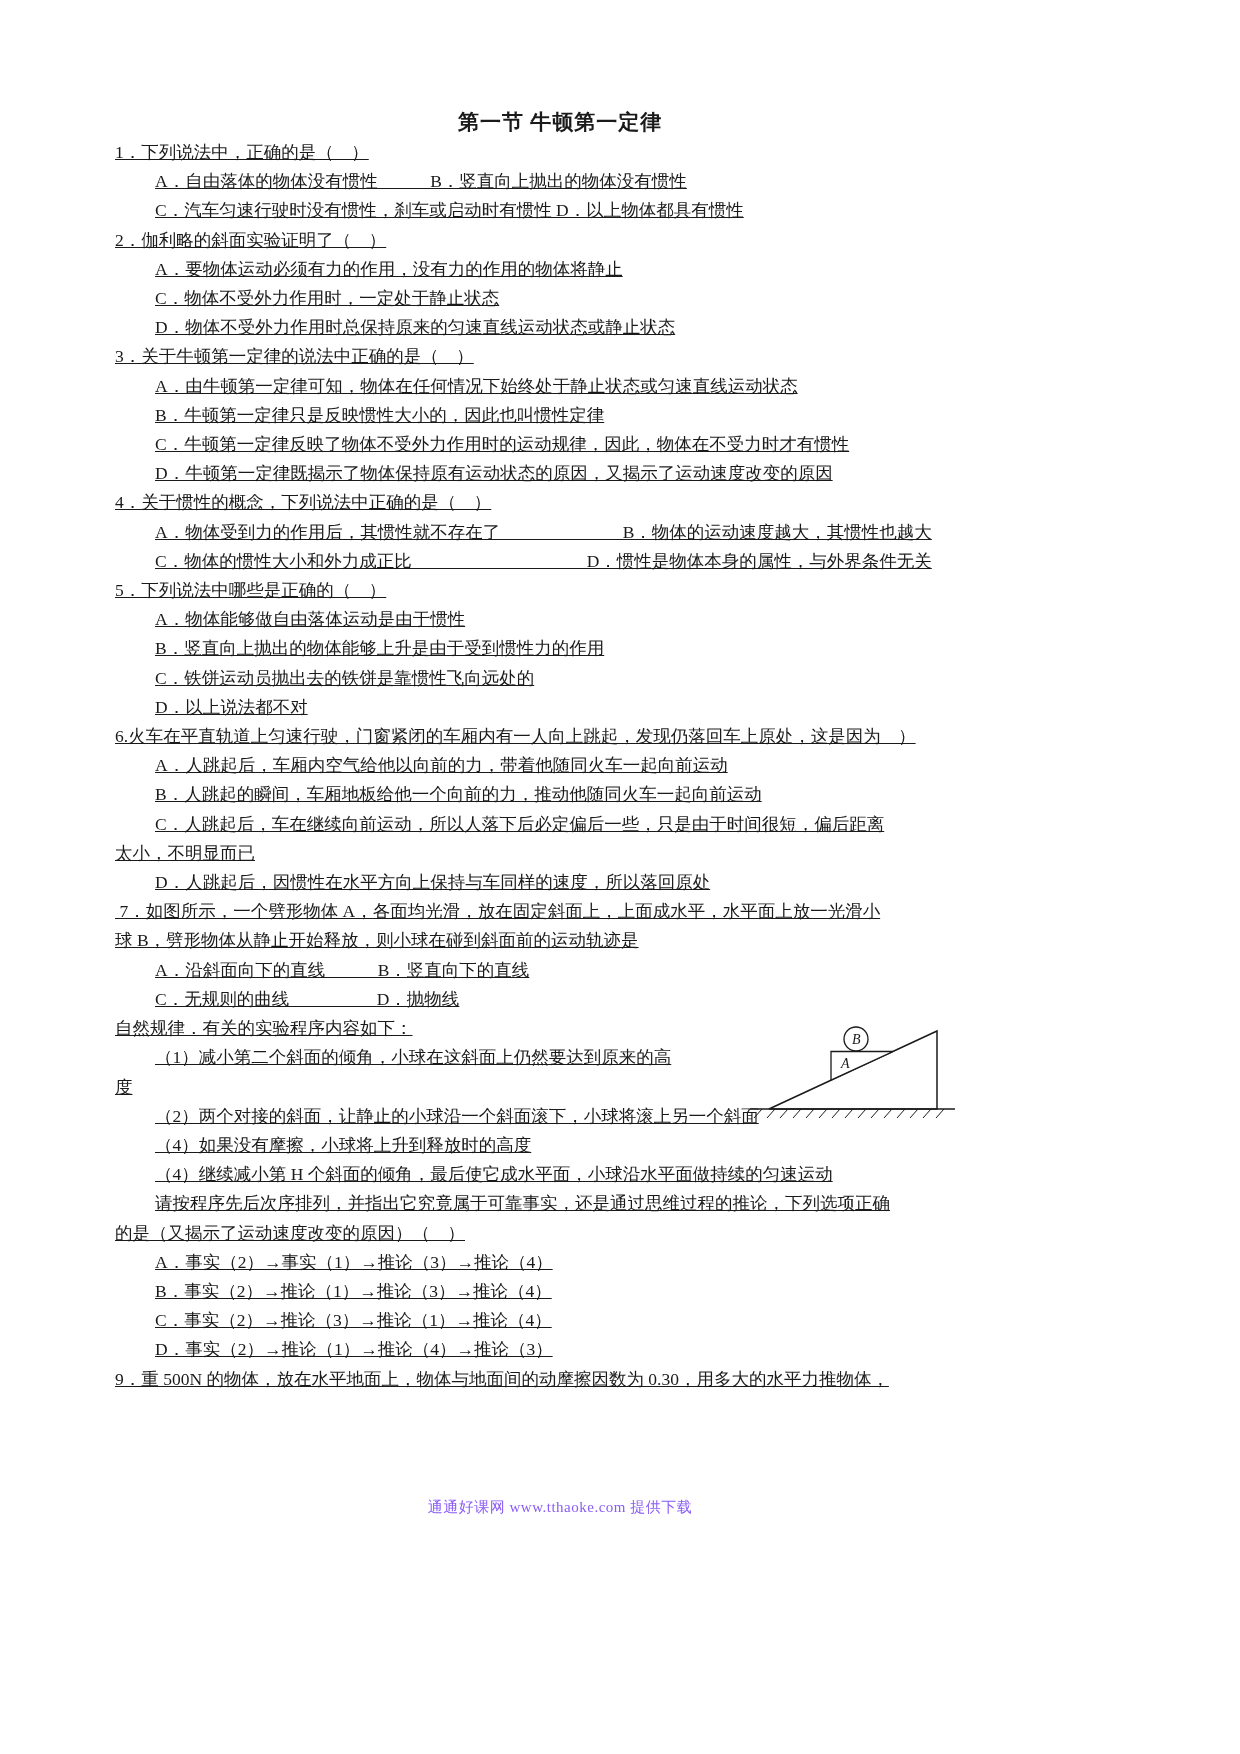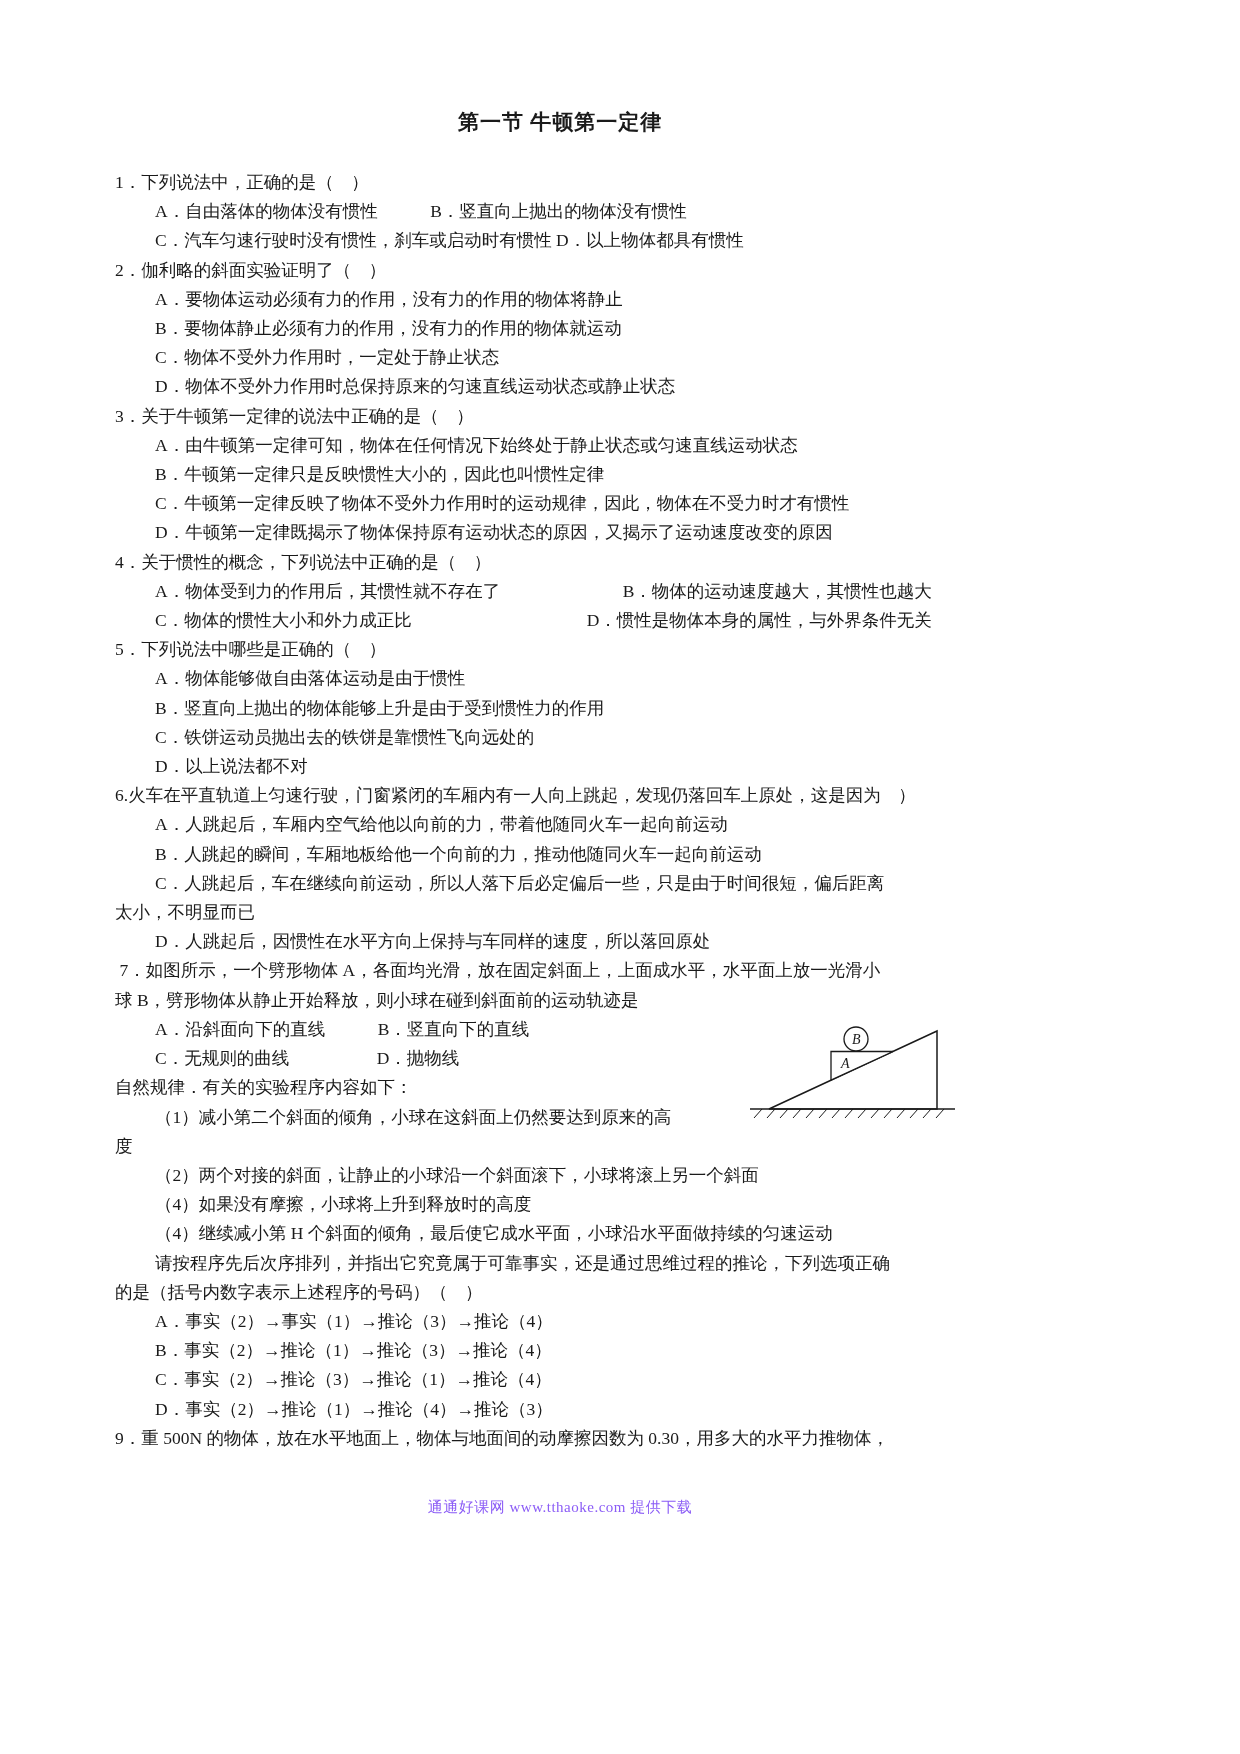--- a/index.html
+++ b/index.html
@@ -17,23 +17,24 @@
   .title {
     position:absolute;
     top:92px; left:60px; width:1000px;
     text-align:center;
     font-size:21px;
     font-weight:bold;
     letter-spacing:1px;
   }
   .content {
     position:absolute;
-    top:152px; left:115px; width:1020px;
+    top:122px; left:115px; width:1020px;
     font-size:17.5px;
     line-height:29.2px;
+    text-decoration:underline;
   }
   .ln { white-space:pre; }
   .ind1 { padding-left:40px; }
   .figure {
     position:absolute;
     top:988px; left:748px;
     width:212px; height:124px;
   }
   .figure svg text {
     font-family:"Liberation Serif","DejaVu Serif",serif;
@@ -56,21 +57,20 @@
 <div class="page">
 
   <div class="title">第一节 牛顿第一定律</div>
 
   <div class="content">
     <div class="ln ind0">1．下列说法中，正确的是（　）</div>
     <div class="ln ind1">A．自由落体的物体没有惯性　　　B．竖直向上抛出的物体没有惯性</div>
     <div class="ln ind1">C．汽车匀速行驶时没有惯性，刹车或启动时有惯性 D．以上物体都具有惯性</div>
     <div class="ln ind0">2．伽利略的斜面实验证明了（　）</div>
     <div class="ln ind1">A．要物体运动必须有力的作用，没有力的作用的物体将静止</div>
-    <div class="ln ind1">B．要物体静止必须有力的作用，没有力的作用的物体就运动</div>
     <div class="ln ind1">C．物体不受外力作用时，一定处于静止状态</div>
     <div class="ln ind1">D．物体不受外力作用时总保持原来的匀速直线运动状态或静止状态</div>
     <div class="ln ind0">3．关于牛顿第一定律的说法中正确的是（　）</div>
     <div class="ln ind1">A．由牛顿第一定律可知，物体在任何情况下始终处于静止状态或匀速直线运动状态</div>
     <div class="ln ind1">B．牛顿第一定律只是反映惯性大小的，因此也叫惯性定律</div>
     <div class="ln ind1">C．牛顿第一定律反映了物体不受外力作用时的运动规律，因此，物体在不受力时才有惯性</div>
     <div class="ln ind1">D．牛顿第一定律既揭示了物体保持原有运动状态的原因，又揭示了运动速度改变的原因</div>
     <div class="ln ind0">4．关于惯性的概念，下列说法中正确的是（　）</div>
     <div class="ln ind1">A．物体受到力的作用后，其惯性就不存在了　　　　　　　B．物体的运动速度越大，其惯性也越大</div>
     <div class="ln ind1">C．物体的惯性大小和外力成正比　　　　　　　　　　D．惯性是物体本身的属性，与外界条件无关</div>
@@ -89,21 +89,21 @@
     <div class="ln ind0">球 B，劈形物体从静止开始释放，则小球在碰到斜面前的运动轨迹是</div>
     <div class="ln ind1">A．沿斜面向下的直线　　　B．竖直向下的直线</div>
     <div class="ln ind1">C．无规则的曲线　　　　　D．抛物线</div>
     <div class="ln ind0">自然规律．有关的实验程序内容如下：</div>
     <div class="ln ind1">（1）减小第二个斜面的倾角，小球在这斜面上仍然要达到原来的高</div>
     <div class="ln ind0">度</div>
     <div class="ln ind1">（2）两个对接的斜面，让静止的小球沿一个斜面滚下，小球将滚上另一个斜面</div>
     <div class="ln ind1">（4）如果没有摩擦，小球将上升到释放时的高度</div>
     <div class="ln ind1">（4）继续减小第 H 个斜面的倾角，最后使它成水平面，小球沿水平面做持续的匀速运动</div>
     <div class="ln ind1">请按程序先后次序排列，并指出它究竟属于可靠事实，还是通过思维过程的推论，下列选项正确</div>
-    <div class="ln ind0">的是（括号内数字表示上述程序的号码）（　）</div>
+    <div class="ln ind0">的是（又揭示了运动速度改变的原因）（　）</div>
     <div class="ln ind1">A．事实（2）→事实（1）→推论（3）→推论（4）</div>
     <div class="ln ind1">B．事实（2）→推论（1）→推论（3）→推论（4）</div>
     <div class="ln ind1">C．事实（2）→推论（3）→推论（1）→推论（4）</div>
     <div class="ln ind1">D．事实（2）→推论（1）→推论（4）→推论（3）</div>
     <div class="ln ind0">9．重 500N 的物体，放在水平地面上，物体与地面间的动摩擦因数为 0.30，用多大的水平力推物体，</div>
   </div>
 
   <div class="figure">
     <svg width="212" height="124" viewBox="0 0 212 124">
 

